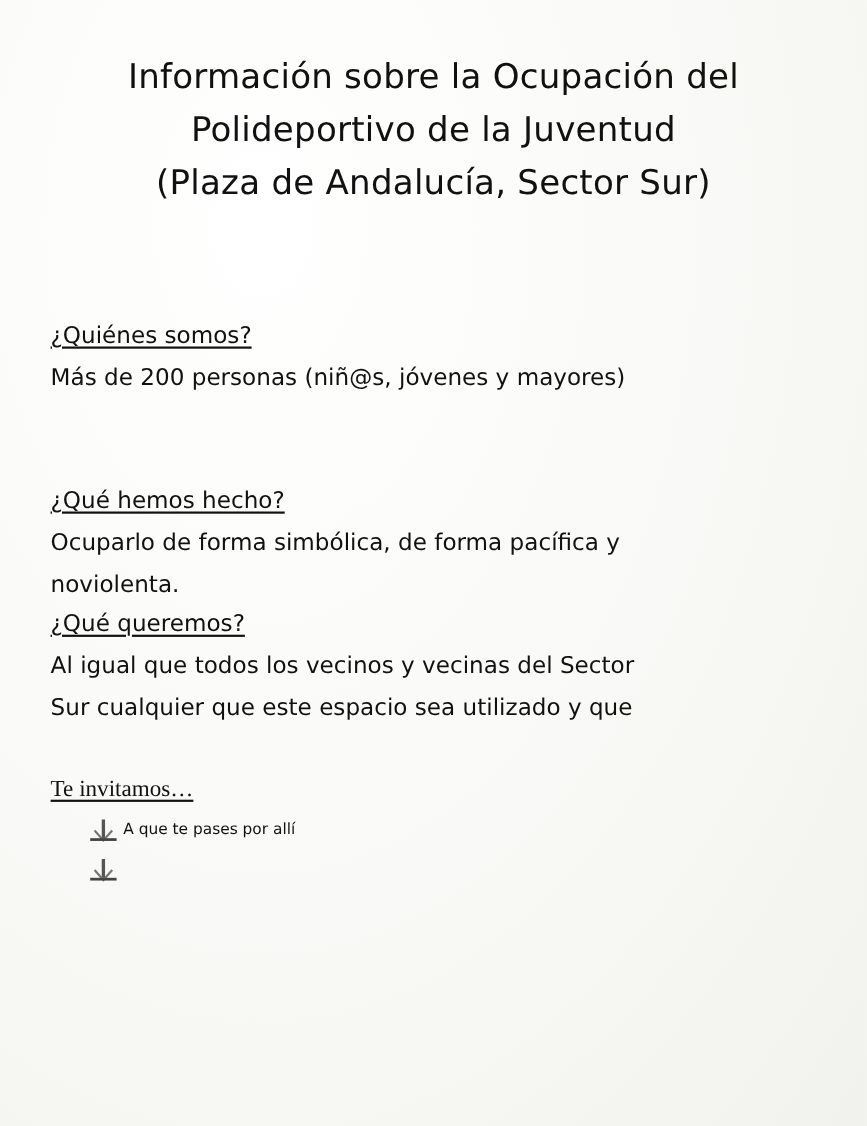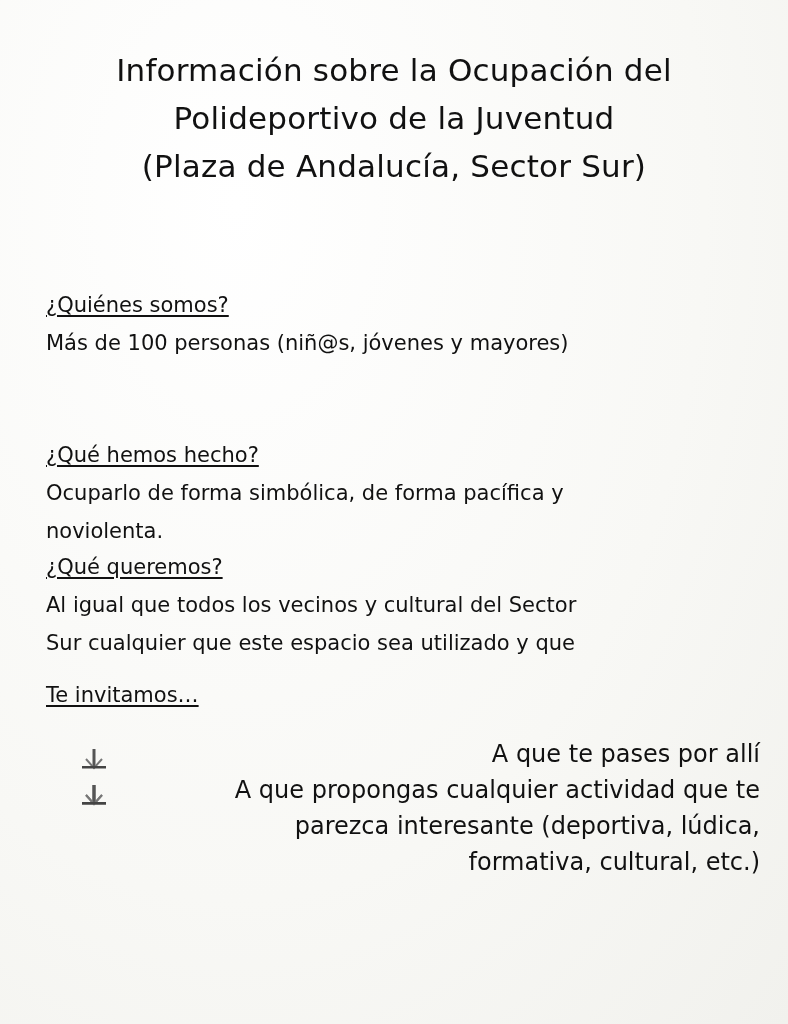--- a/index.html
+++ b/index.html
@@ -44,26 +44,25 @@
       text-decoration: underline;
       text-decoration-thickness: 2px;
       text-underline-offset: 3px;
     }
     .line { display: block; white-space: nowrap; }
     .bullets {
       position: absolute;
       left: 80px;
       top: 736px;
       width: 680px;
-      font-size: 24px;
+      font-size: 14px;
       line-height: 36px;
       list-style: none;
       margin: 0;
       padding: 0;
-      text-align: right;
     }
     .bullet {
       position: relative;
       padding-left: 32px;
     }
     .bullet-icon {
       position: absolute;
       left: 0;
       top: 8px;
       width: 28px;
@@ -77,36 +76,36 @@
 <div class="page">
 
   <h1 class="title" style="margin:0;font-weight:normal;">
     <span class="title-line">Información sobre la Ocupación del</span>
     <span class="title-line">Polideportivo de la Juventud</span>
     <span class="title-line">(Plaza de Andalucía, Sector Sur)</span>
   </h1>
 
   <div class="section" style="top:286px;">
     <span class="heading">¿Quiénes somos?</span>
-    <span class="line">Más de 100 personas (niñ@s, jóvenes y mayores)</span>
+    <span class="line">Más de 200 personas (niñ@s, jóvenes y mayores)</span>
   </div>
 
   <div class="section" style="top:436px;">
     <span class="heading">¿Qué hemos hecho?</span>
     <span class="line">Ocuparlo de forma simbólica, de forma pacífica y</span>
     <span class="line">noviolenta.</span>
   </div>
 
   <div class="section" style="top:548px;">
     <span class="heading">¿Qué queremos?</span>
-    <span class="line">Al igual que todos los vecinos y cultural del Sector</span>
+    <span class="line">Al igual que todos los vecinos y vecinas del Sector</span>
     <span class="line">Sur cualquier que este espacio sea utilizado y que</span>
   </div>
 
-  <div class="section" style="top:676px;">
+  <div class="section" style="top:698px;font-family:Liberation Serif, serif;">
     <span class="heading">Te invitamos…</span>
   </div>
 
   <ul class="bullets">
     <li class="bullet">
       <span class="bullet-icon">
         <svg width="28" height="22" viewBox="0 0 28 22">
             <path d="M14 1 V18" stroke="#555" stroke-width="3"></path>
             <path d="M6 11 L14 20 L22 11" fill="none" stroke="#777" stroke-width="2"></path>
             <rect x="2" y="18" width="24" height="2.5" fill="#444"></rect>
@@ -116,27 +115,15 @@
     </li>
     <li class="bullet">
       <span class="bullet-icon">
         <svg width="28" height="22" viewBox="0 0 28 22">
             <path d="M14 1 V18" stroke="#555" stroke-width="3"></path>
             <path d="M6 11 L14 20 L22 11" fill="none" stroke="#777" stroke-width="2"></path>
             <rect x="2" y="18" width="24" height="2.5" fill="#444"></rect>
           </svg>
       </span>
     </li>
-    <li class="bullet">
-      <span class="bullet-icon">
-        <svg width="28" height="22" viewBox="0 0 28 22">
-            <path d="M14 1 V18" stroke="#555" stroke-width="3"></path>
-            <path d="M6 11 L14 20 L22 11" fill="none" stroke="#777" stroke-width="2"></path>
-            <rect x="2" y="18" width="24" height="2.5" fill="#444"></rect>
-          </svg>
-      </span>
-      <span class="cont">A que propongas cualquier actividad que te</span>
-      <span class="cont">parezca interesante (deportiva, lúdica,</span>
-      <span class="cont">formativa, cultural, etc.)</span>
-    </li>
   </ul>
 
 </div>
 
 </body></html>

